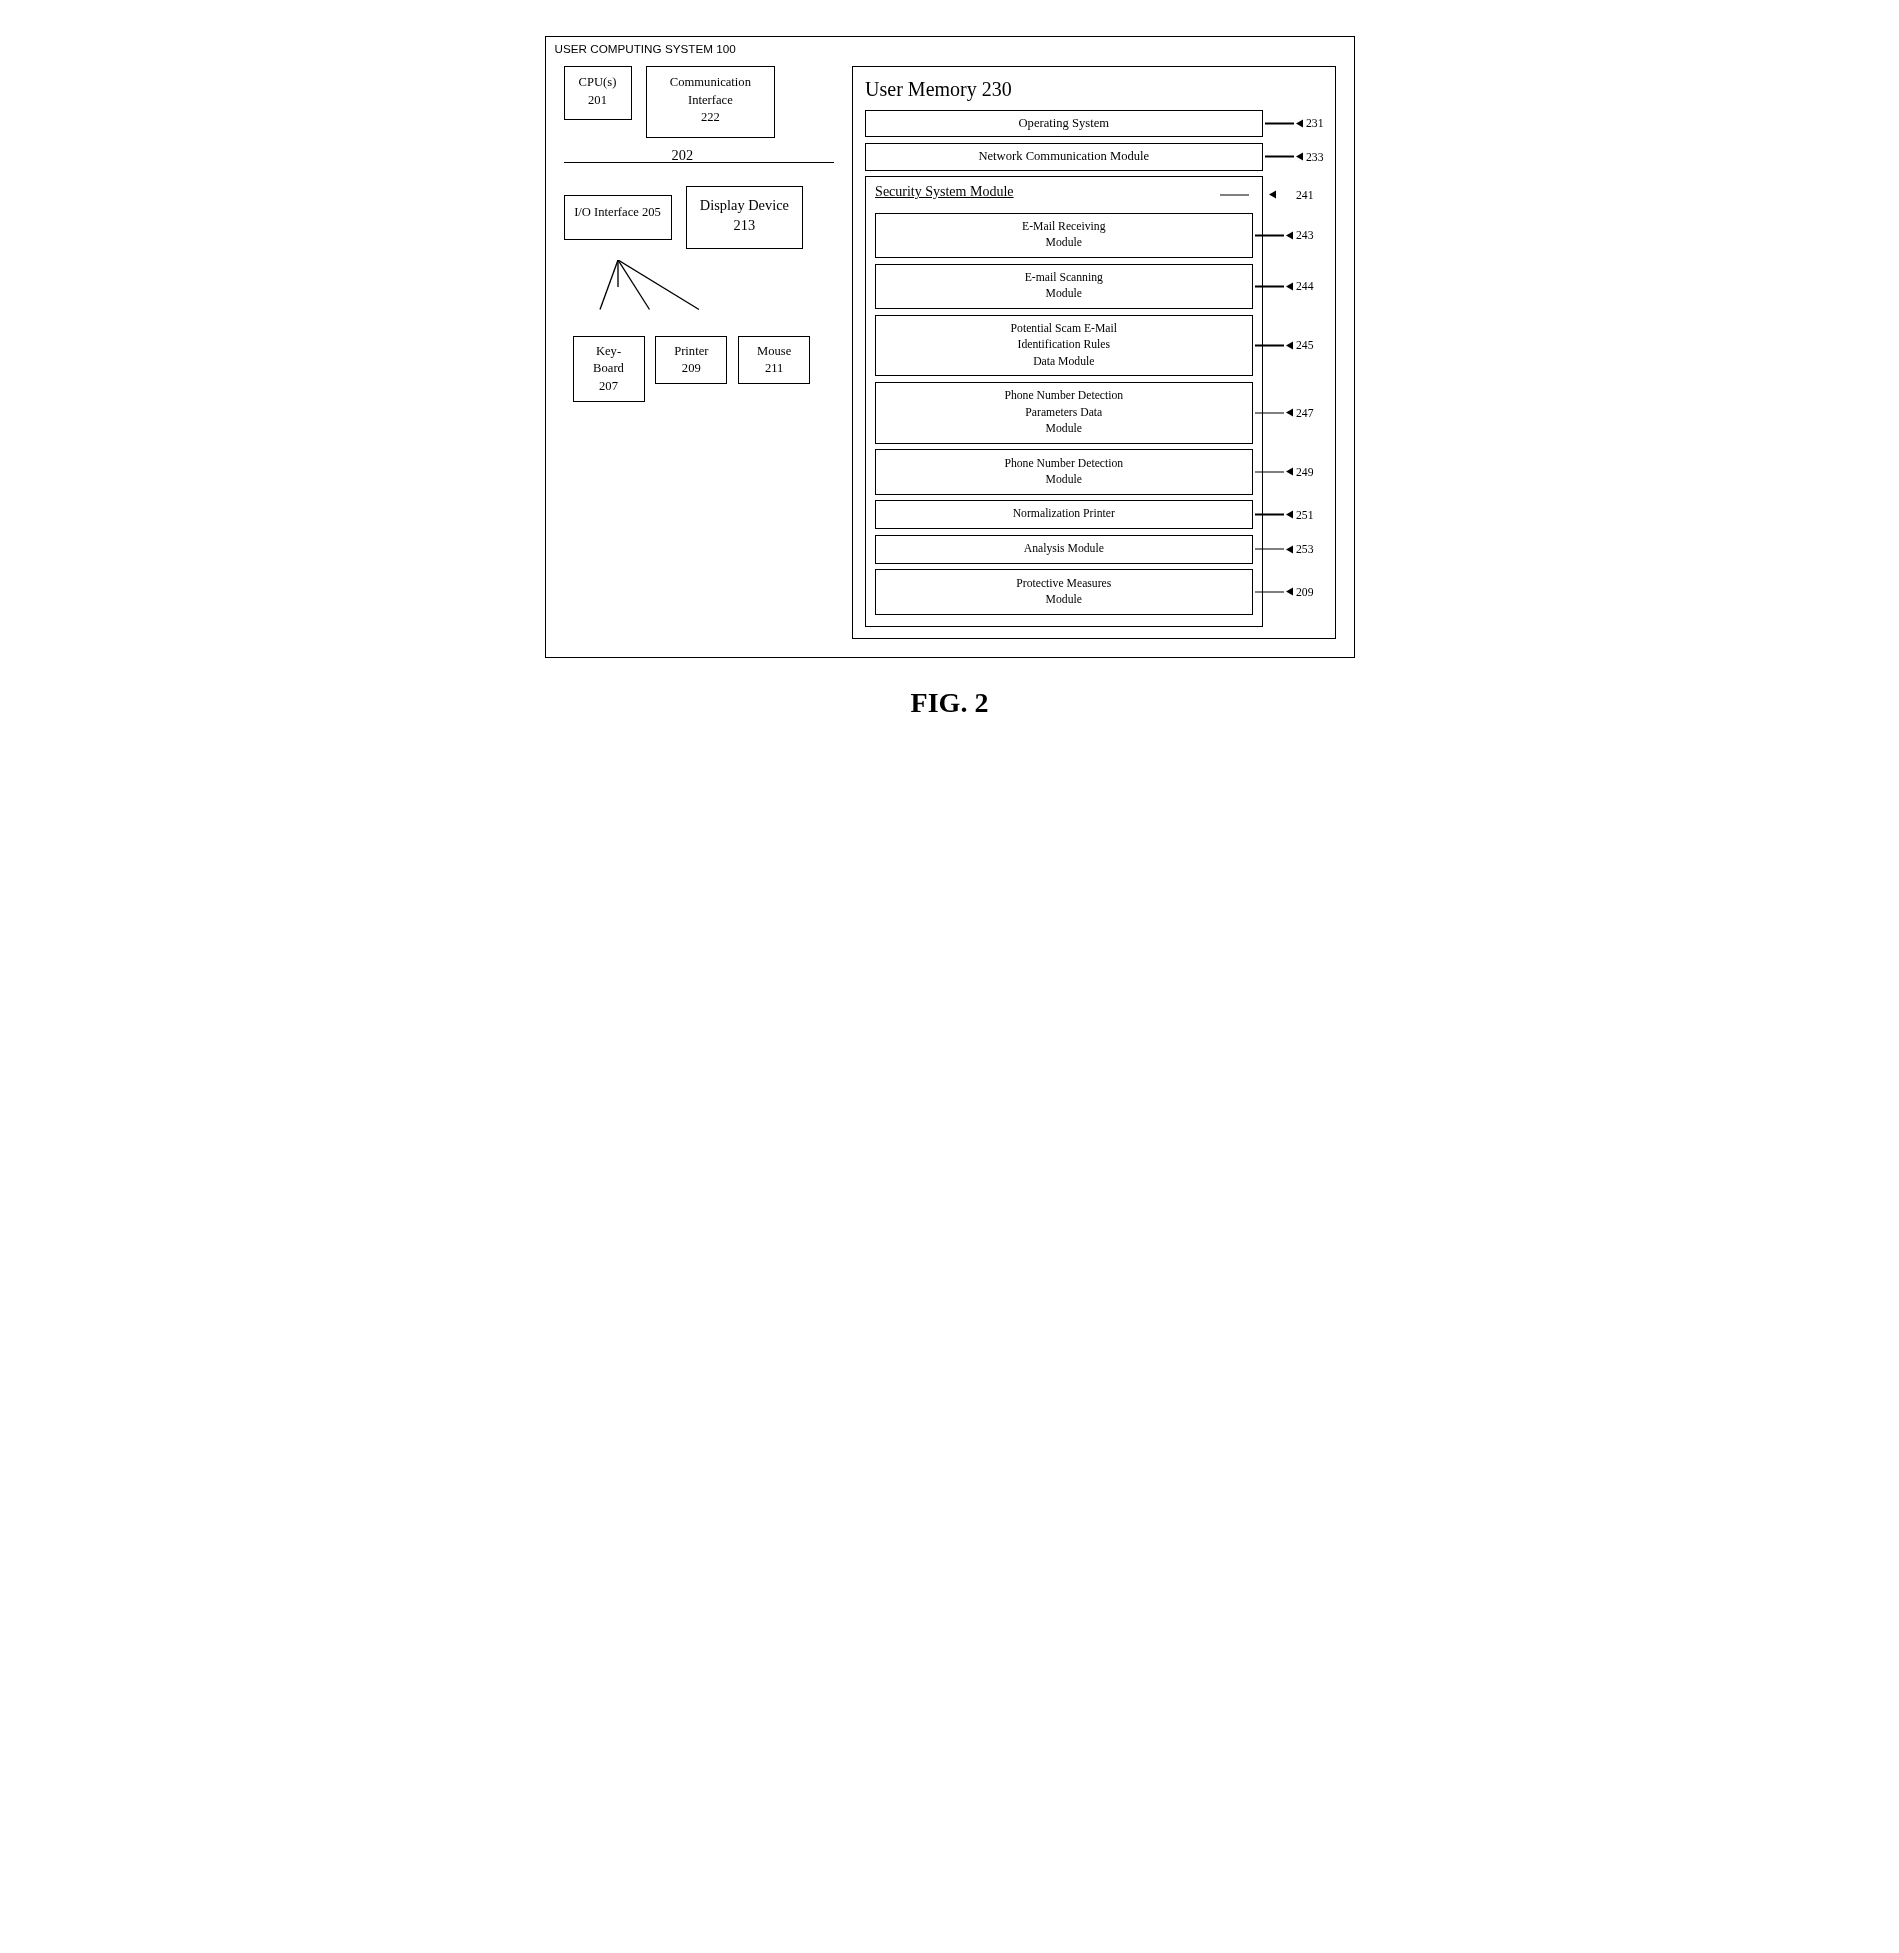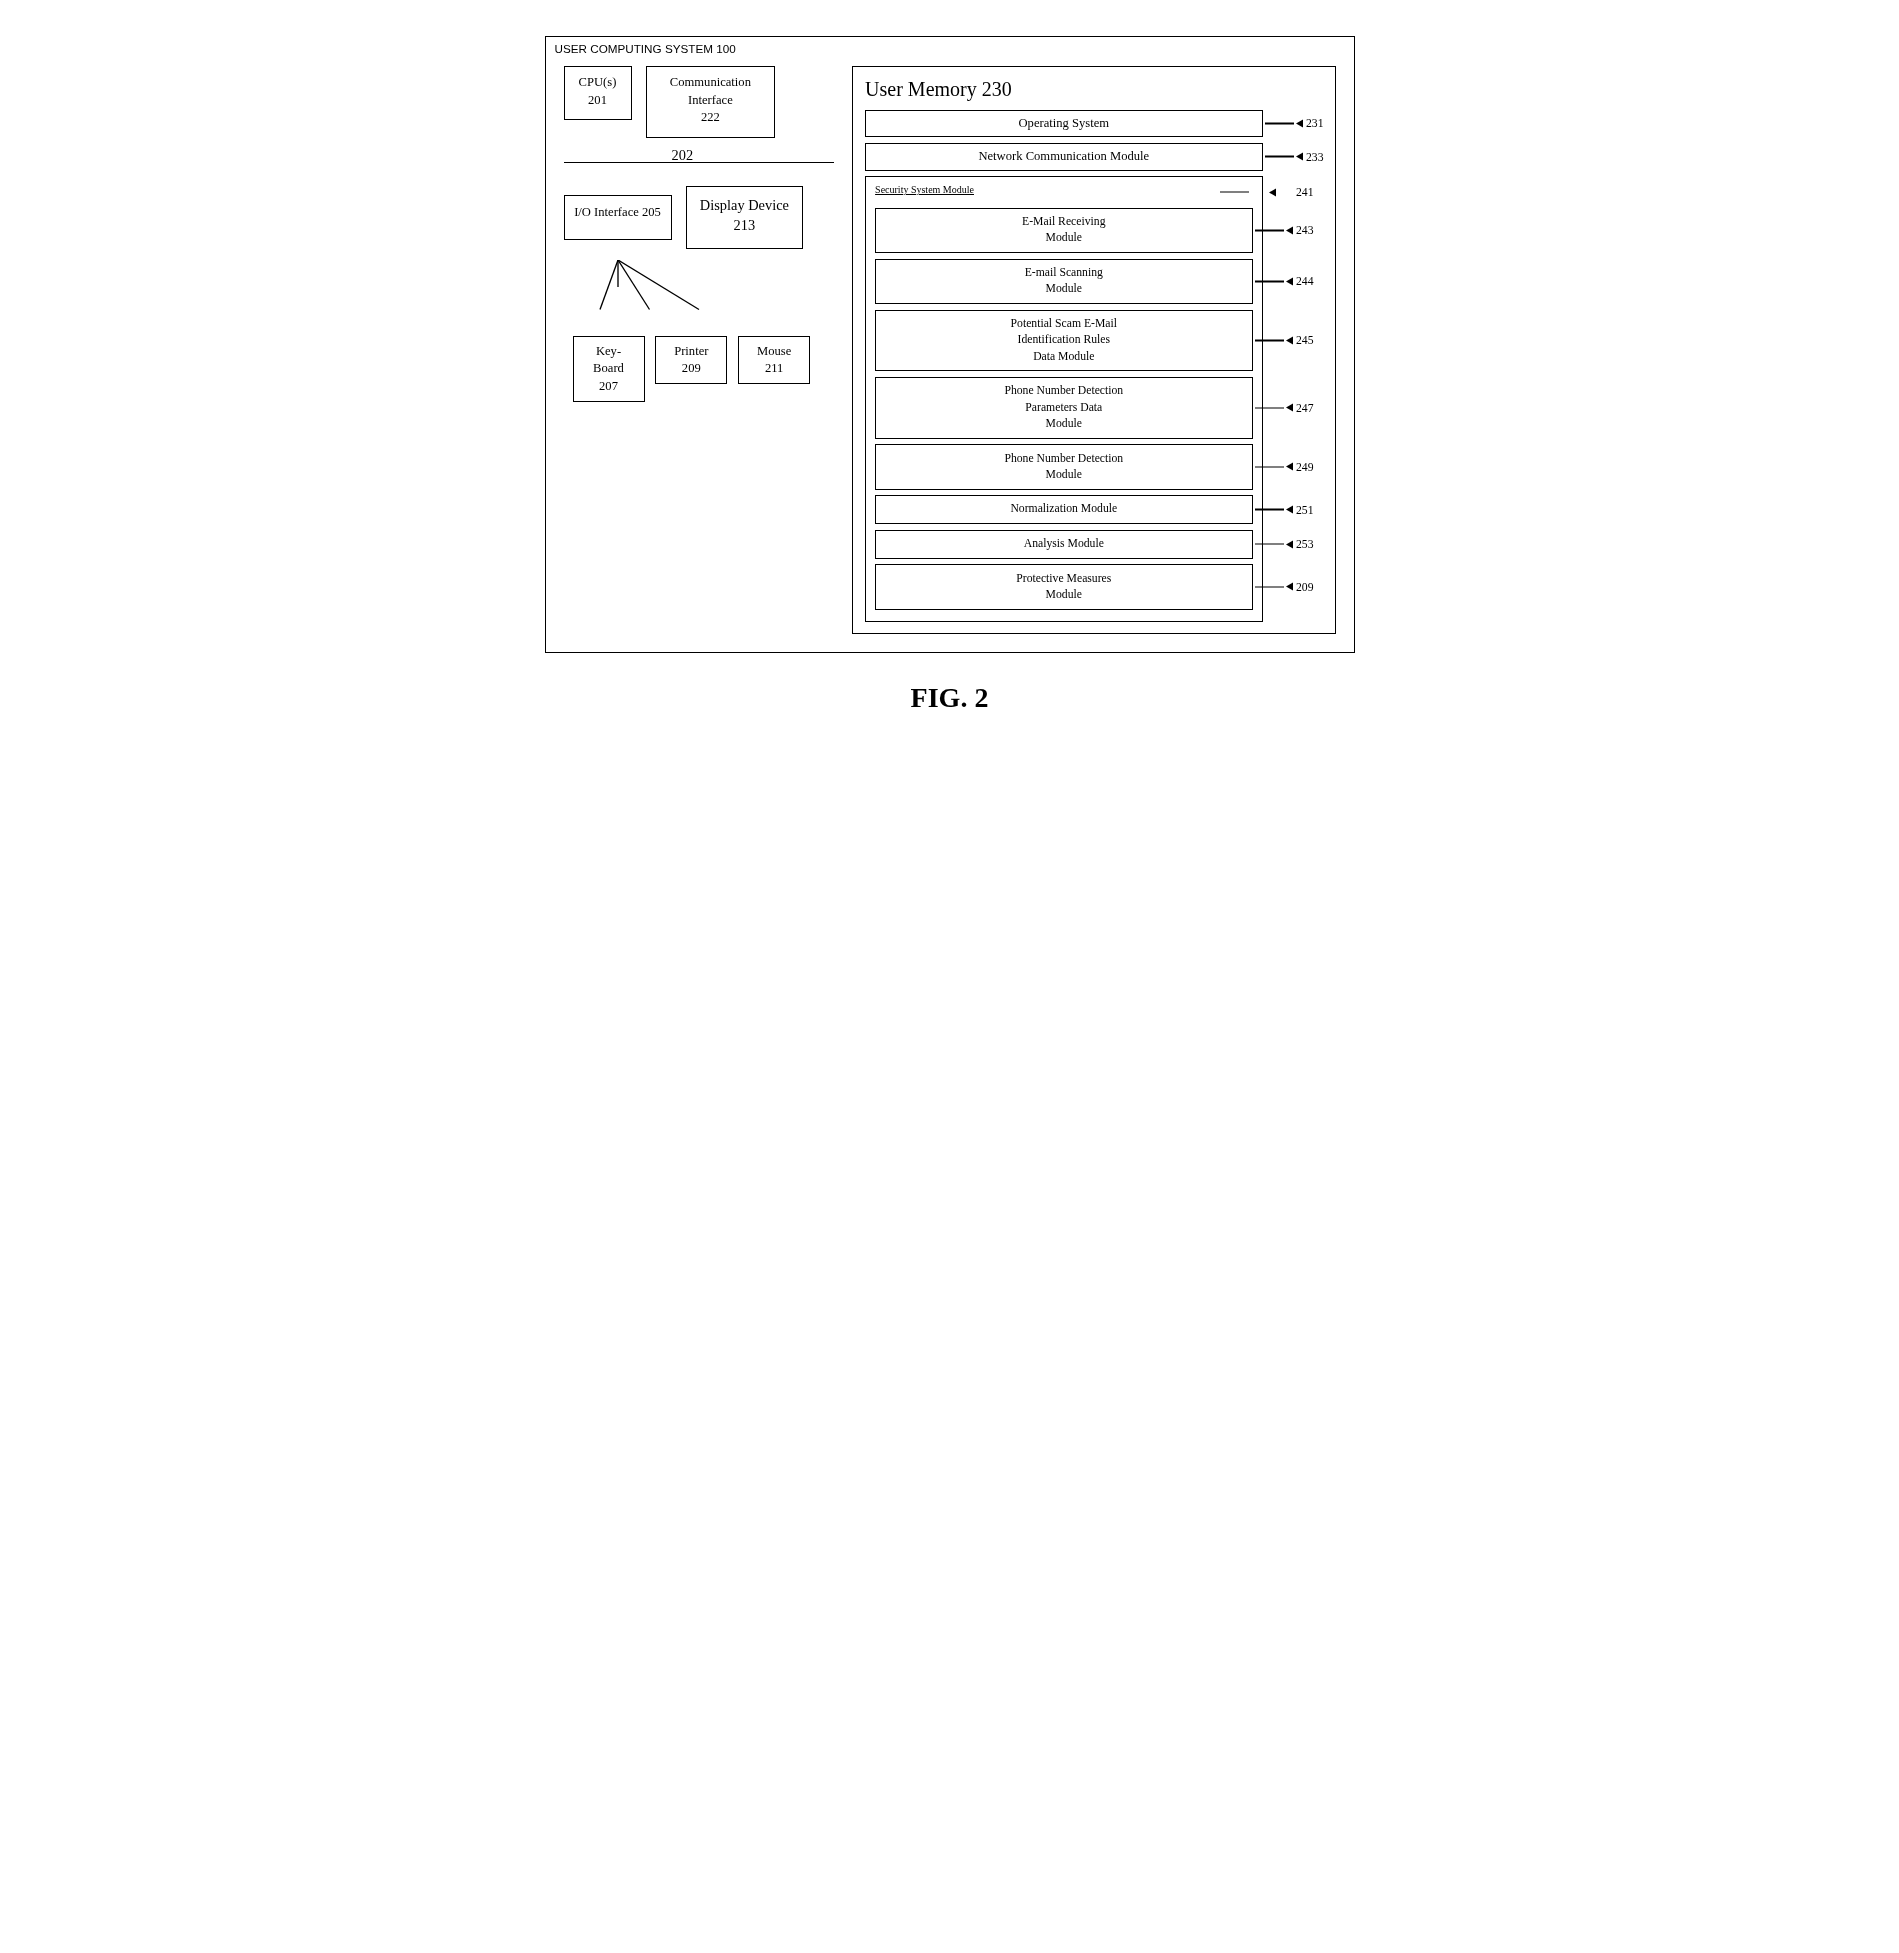--- a/index.html
+++ b/index.html
@@ -145,21 +145,21 @@
     }
 
     .security-section {
       border: 1.4px solid #000;
       padding: 7.2px 9px;
       margin-bottom: 0;
       position: relative;
     }
 
     .security-title {
-      font-size: 10px;
+      font-size: 14px;
       text-decoration: underline;
       margin-bottom: 5.4px;
     }
 
     .inner-box {
       border: 1.4px solid #000;
       padding: 5.4px 9px;
       text-align: center;
       font-size: 11.7px;
       margin-bottom: 4.5px;
@@ -373,21 +373,21 @@
             </div>
             <div class="ref-tag">
               <span class="horiz-line"></span>
               <span class="arrowhead-left"></span>
               <span>249</span>
             </div>
           </div>
 
           <div class="row-with-ref">
             <div class="inner-box">
-              <span>Normalization Module</span>
+              <span>Normalization Printer</span>
             </div>
             <div class="ref-tag">
               <span class="horiz-line"></span>
               <span class="arrowhead-left"></span>
               <span>251</span>
             </div>
           </div>
 
           <div class="row-with-ref">
             <div class="inner-box">

